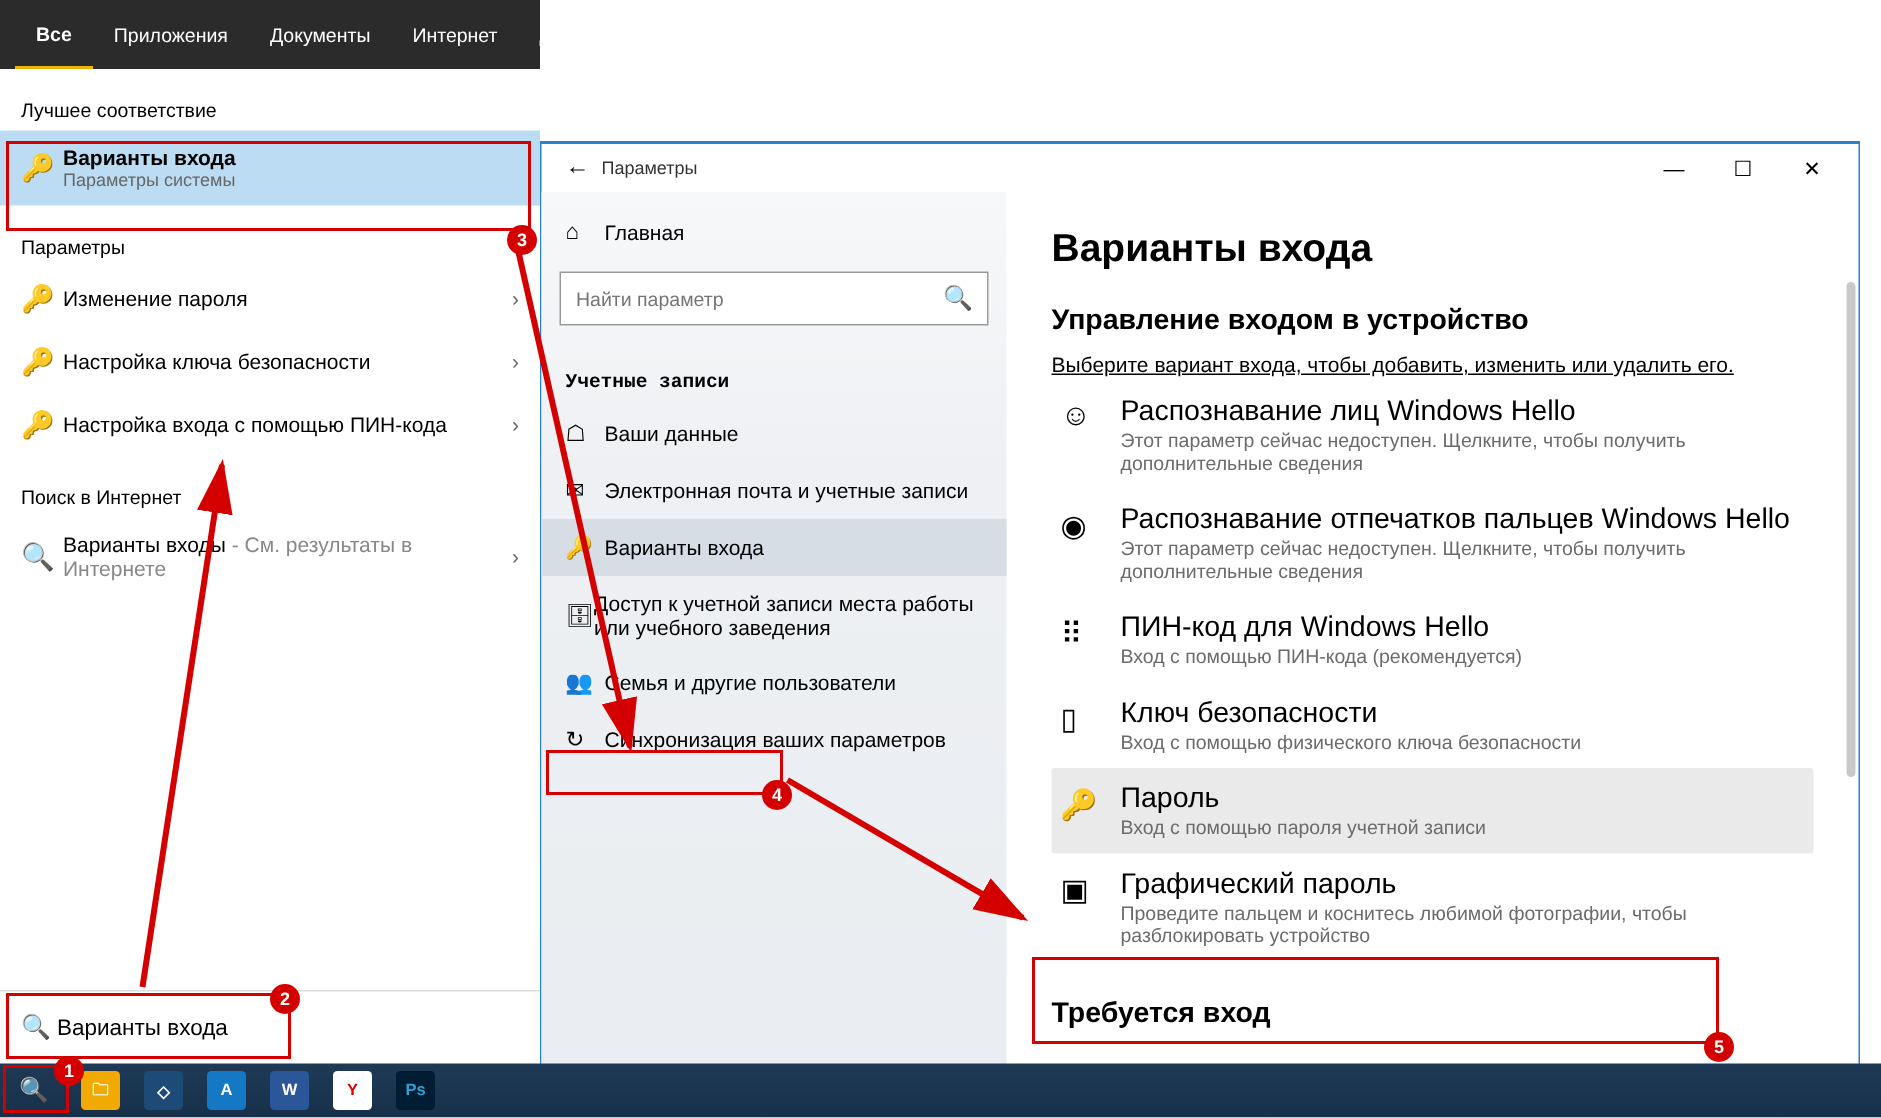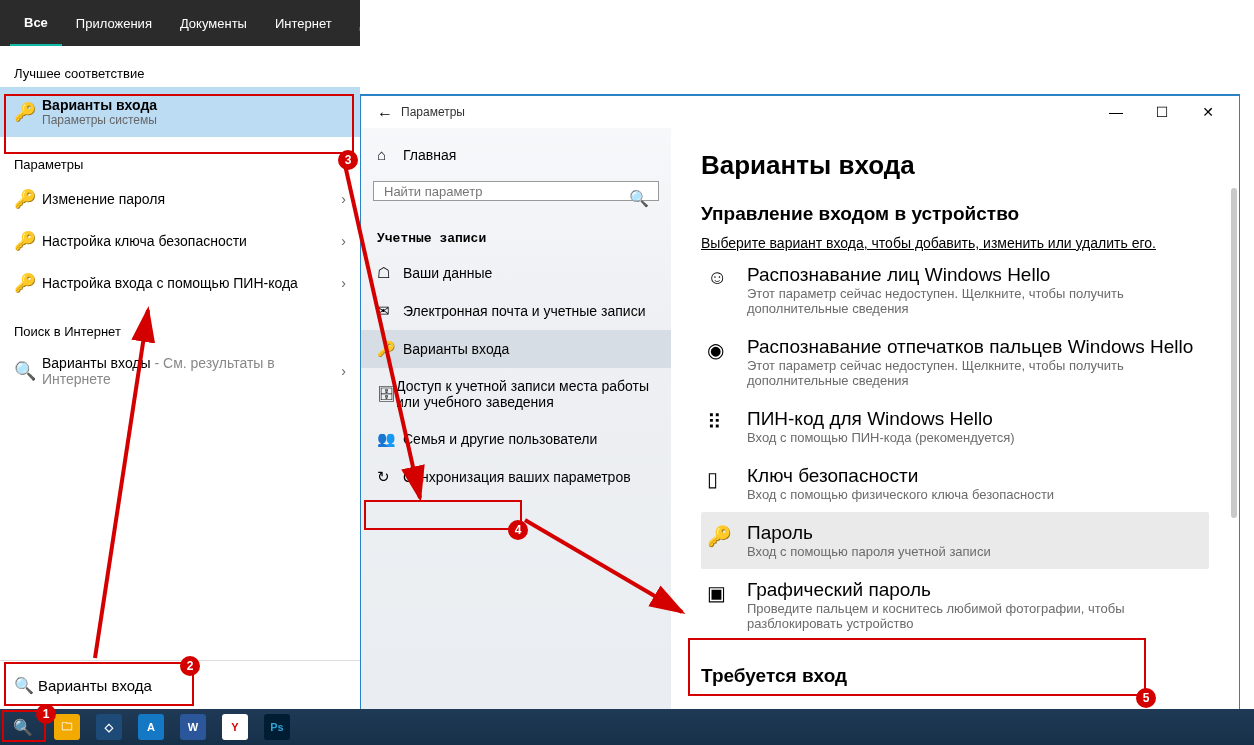--- a/index.html
+++ b/index.html
@@ -2,21 +2,21 @@
 <html><head>
 <meta charset="utf-8">
 <style>
   * { box-sizing: border-box; margin: 0; padding: 0; }
   body { font-family: "Segoe UI", Arial, sans-serif; width: 1254px; height: 745px; position: relative; background: #fff; overflow: hidden; }
 
   
   .search-panel { position: absolute; left: 0; top: 0; width: 360px; height: 709px; background: #fff; }
   .tabs { height: 46px; background: #2b2b2b; display: flex; align-items: center; padding: 0 10px; }
   .tab { color: #fff; font-size: 13px; padding: 0 14px; height: 46px; display: flex; align-items: center; cursor: pointer; }
-  .tab.active { border-bottom: 2px solid #14b8a6; font-weight: 600; }
+  .tab.active { border-bottom: 2px solid #eab308; font-weight: 600; }
   .tab .chev { margin-left: 5px; font-size: 10px; }
   .tab-spacer { flex: 1; }
   .tab-icon { color: #fff; padding: 0 10px; font-size: 16px; cursor: pointer; }
 
   .section-label { padding: 20px 14px 6px; font-size: 13px; }
   .result { display: flex; align-items: center; padding: 10px 14px; position: relative; }
   .result.selected { background: #bcdcf4; }
   .result-icon { width: 28px; font-size: 18px; }
   .result-body { flex: 1; }
   .result-title { font-size: 14px; font-weight: 600; }
@@ -32,21 +32,21 @@
   .tb-title { font-size: 12px; color: #333; }
   .tb-spacer { flex: 1; }
   .tb-btn { width: 46px; text-align: center; font-size: 14px; cursor: pointer; }
 
   .settings-body { display: flex; height: calc(100% - 32px); }
   .sidebar { width: 310px; padding: 8px 0; background: linear-gradient(180deg, #f7f8fa 0%, #eef0f3 30%, #e9edf1 100%); }
   .sb-item { display: flex; align-items: center; padding: 10px 16px; font-size: 14px; cursor: pointer; }
   .sb-item .ic { width: 26px; font-size: 15px; }
   .sb-item.active { background: #d6dde4; }
   .sb-search { margin: 8px 12px 16px; }
-  .sb-search input { width: 100%; height: 20px; padding: 0 30px 0 10px; border: 1px solid #999; font-size: 13px; background: #fff; }
+  .sb-search input { width: 100%; height: 36px; padding: 0 30px 0 10px; border: 1px solid #999; font-size: 13px; background: #fff; }
   .sb-search-wrap { position: relative; }
   .sb-search-ic { position: absolute; right: 10px; top: 8px; color: #666; }
   .sb-label { padding: 14px 16px 8px; font-size: 13px; font-weight: 600; font-family: Liberation Mono, monospace; }
 
   .content { flex: 1; padding: 22px 30px 0 30px; position: relative; overflow: hidden; }
   .content h1 { font-size: 26px; font-weight: 600; margin-bottom: 22px; }
   .content h2 { font-size: 19px; font-weight: 600; margin-bottom: 10px; }
   .intro { font-size: 14px; margin-bottom: 3px; text-decoration: underline; }
   .scrollbar { position: absolute; right: 2px; top: 60px; width: 6px; height: 330px; background: #c9c9c9; border-radius: 3px; }
 

